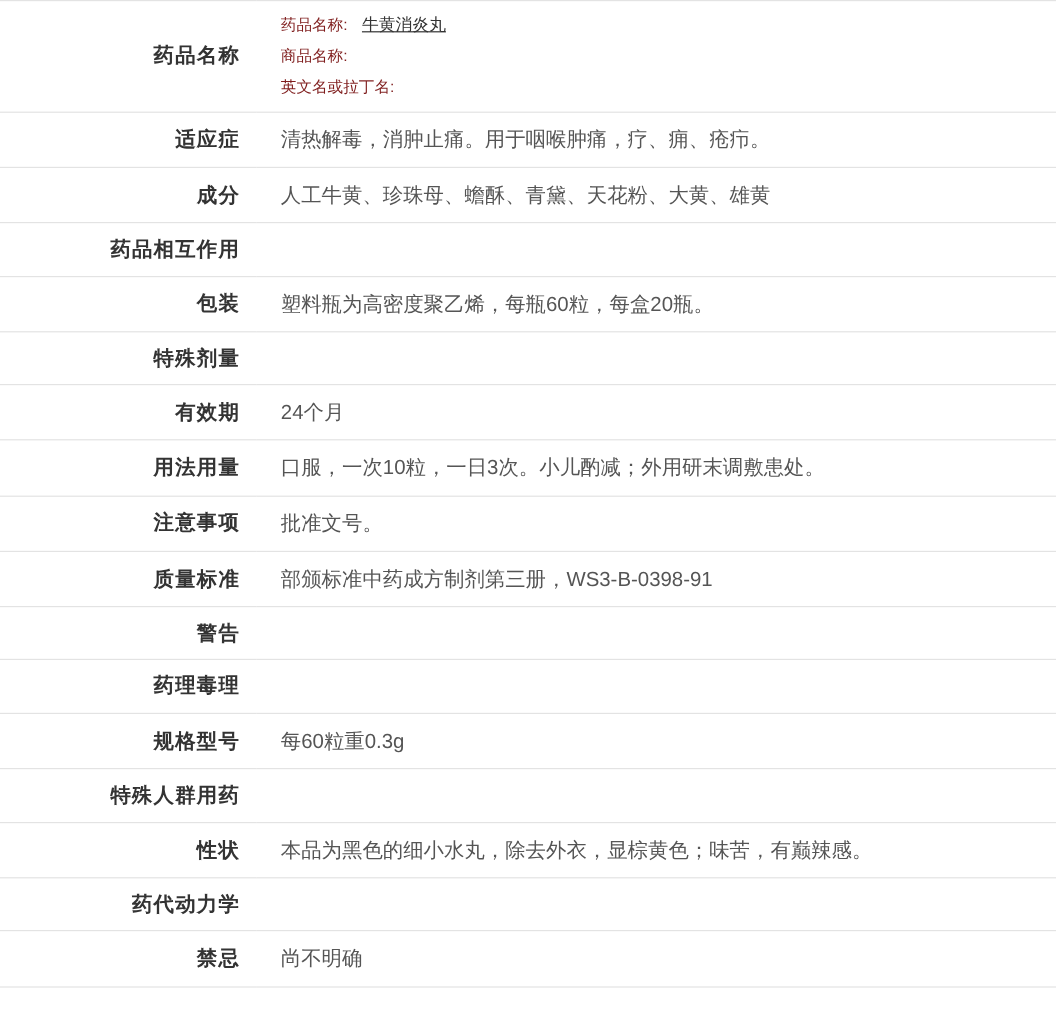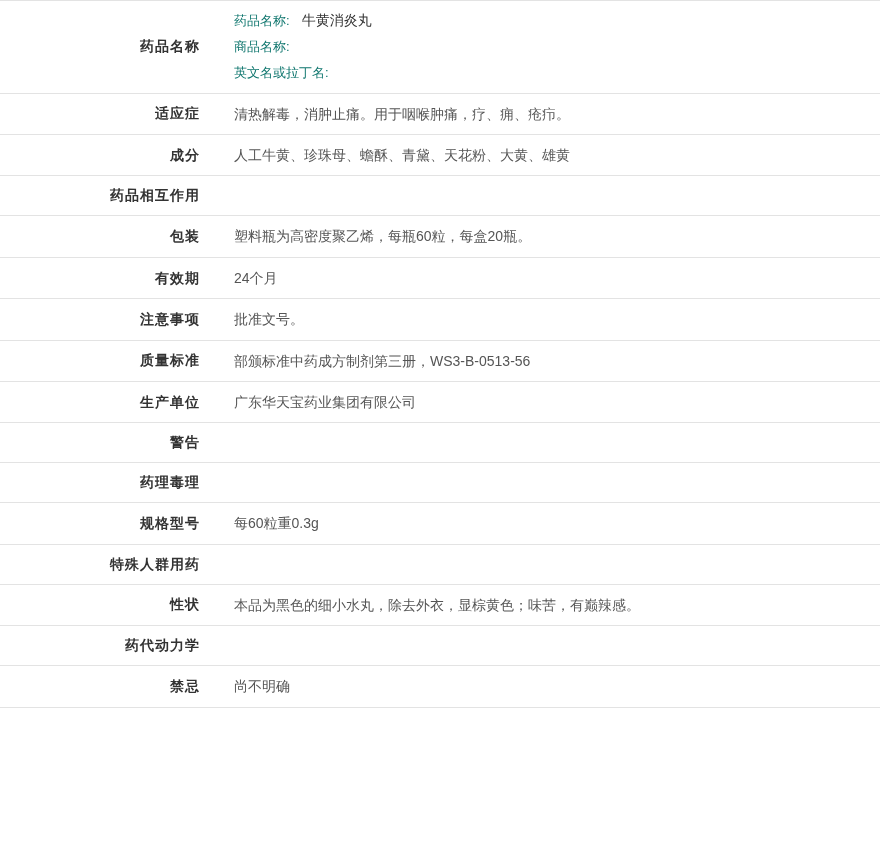--- a/index.html
+++ b/index.html
@@ -26,51 +26,52 @@
     border-top: 1px solid #e3e3e3;
   }
   .drug-table td {
     padding: 0;
     vertical-align: middle;
   }
   td.label-cell {
     width: 200px;
     text-align: right;
     padding: 9px 14px 9px 0;
-    font-size: 14px;
+    font-size: 17px;
     font-weight: bold;
     color: #333333;
     letter-spacing: 1px;
     line-height: 1.5;
     white-space: nowrap;
   }
   td.value-cell {
     padding: 9px 10px 9px 20px;
-    font-size: 14px;
+    font-size: 17px;
     color: #555555;
     line-height: 1.6;
     word-break: break-all;
   }
   
   .name-block {
     padding: 7px 10px 7px 20px;
     font-size: 13px;
     line-height: 1.85;
     color: #999999;
   }
   .name-block .name-line {
     white-space: nowrap;
   }
   .name-block .name-line .name-key {
-    color: #0f766e;
+    color: #7f1d1d;
   }
   .name-block .name-line .name-val {
     color: #333333;
     font-size: 14px;
     padding-left: 12px;
+    text-decoration: underline;
   }
   .empty-val {
     min-height: 17px;
   }
 </style>
 </head>
 <body>
 
 <table class="drug-table">
   <tbody>
@@ -101,34 +102,38 @@
     </tr>
     <tr>
       <td class="label-cell">药品相互作用</td>
       <td class="value-cell empty-val"></td>
     </tr>
     <tr>
       <td class="label-cell">包装</td>
       <td class="value-cell">塑料瓶为高密度聚乙烯，每瓶60粒，每盒20瓶。</td>
     </tr>
     <tr>
+      <td class="label-cell">特殊剂量</td>
+      <td class="value-cell empty-val"></td>
+    </tr>
+    <tr>
       <td class="label-cell">有效期</td>
       <td class="value-cell">24个月</td>
+    </tr>
+    <tr>
+      <td class="label-cell">用法用量</td>
+      <td class="value-cell">口服，一次10粒，一日3次。小儿酌减；外用研末调敷患处。</td>
     </tr>
     <tr>
       <td class="label-cell">注意事项</td>
       <td class="value-cell">批准文号。</td>
     </tr>
     <tr>
       <td class="label-cell">质量标准</td>
-      <td class="value-cell">部颁标准中药成方制剂第三册，WS3-B-0513-56</td>
-    </tr>
-    <tr>
-      <td class="label-cell">生产单位</td>
-      <td class="value-cell">广东华天宝药业集团有限公司</td>
+      <td class="value-cell">部颁标准中药成方制剂第三册，WS3-B-0398-91</td>
     </tr>
     <tr>
       <td class="label-cell">警告</td>
       <td class="value-cell empty-val"></td>
     </tr>
     <tr>
       <td class="label-cell">药理毒理</td>
       <td class="value-cell empty-val"></td>
     </tr>
     <tr>

